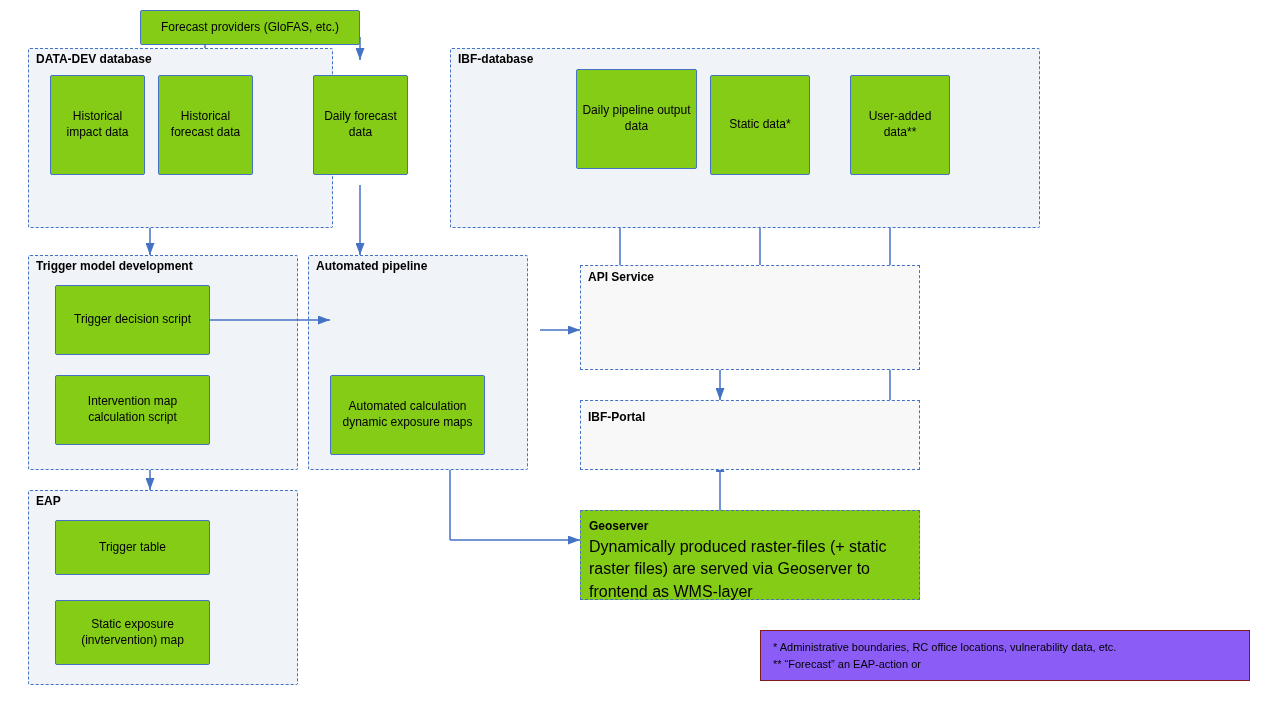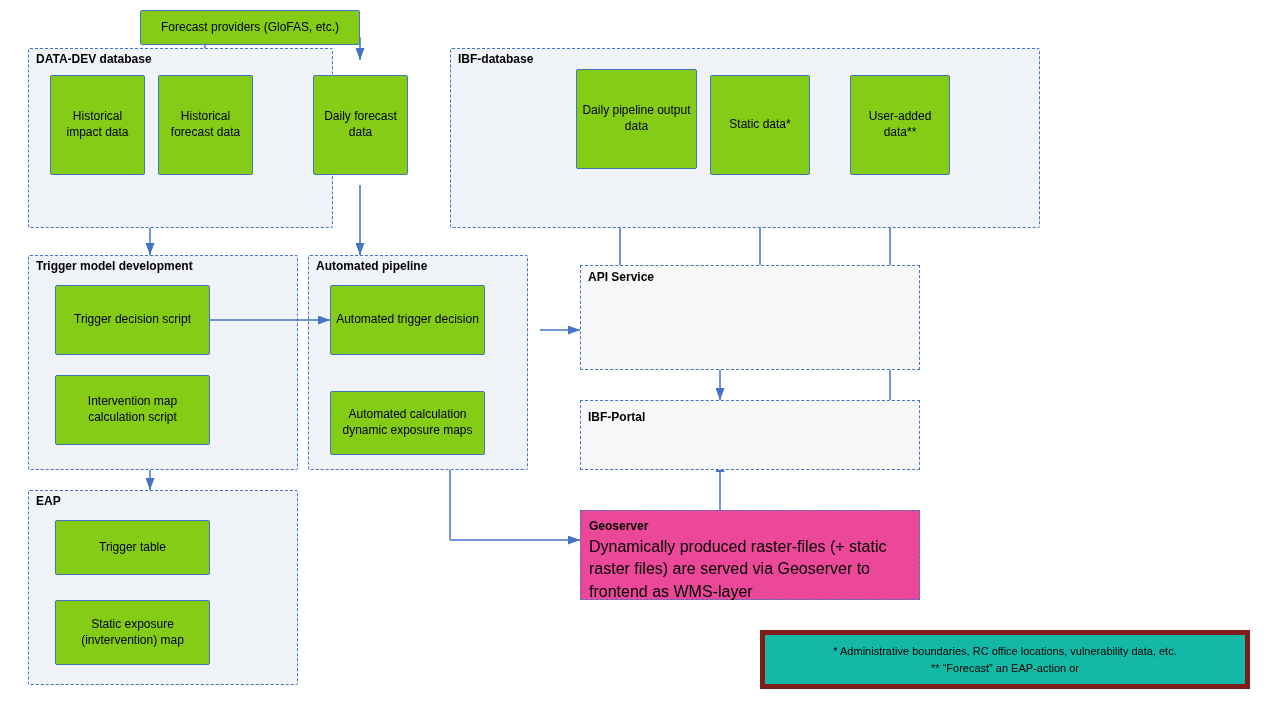--- a/index.html
+++ b/index.html
@@ -45,26 +45,25 @@
     
     .arrows-svg {
       position: absolute;
       top: 0; left: 0;
       width: 1280px;
       height: 720px;
       pointer-events: none;
     }
     .note-box {
       position: absolute;
-      background: #14b8a6;
-      border: 5px solid #7f1d1d;
+      background: #8b5cf6;
+      border: 1px solid #7f1d1d;
       padding: 8px 10px;
       font-size: 11px;
       line-height: 1.5;
-      text-align: center;
     }
   </style>
 </head>
 <body>
 
 <div class="diagram">
 
   <svg class="arrows-svg">
     <defs>
       <marker id="arrowhead" markerWidth="8" markerHeight="6" refX="8" refY="3" orient="auto">
@@ -150,46 +149,43 @@
   </div>
 
   <div class="box" style="left:55px; top:375px; width:155px; height:70px;">
     <span>Intervention map calculation script</span>
   </div>
 
   <div class="box-dashed-container" style="left:308px; top:255px; width:220px; height:215px;">
   </div>
   <span class="container-label" style="left:316px; top:259px;">Automated pipeline</span>
 
-  <div class="box" style="left:330px; top:285px; width:155px; height:70px;">
-    <span>Automated trigger decision</span>
-  </div>
-
-  <div class="box" style="left:330px; top:375px; width:155px; height:64px;margin-top:16px;">
+
+  <div class="box" style="left:330px; top:375px; width:155px; height:80px;">
     <span>Automated calculation dynamic exposure maps</span>
   </div>
 
   <svg style="position:absolute;top:0;left:0;width:1280px;height:720px;pointer-events:none;">
     <defs>
       <marker id="ah2" markerWidth="8" markerHeight="6" refX="8" refY="3" orient="auto">
         <polygon points="0 0, 8 3, 0 6" fill="#4472c4"></polygon>
       </marker>
     </defs>
     <line x1="210" y1="320" x2="330" y2="320" stroke="#4472c4" stroke-width="1.5" marker-end="url(#ah2)"></line>
   </svg>
 
   <div style="position:absolute; left:580px; top:265px; width:340px; height:105px; border:1.5px dashed #4472c4; background:#f8f8f8;">
   </div>
   <span class="container-label" style="left:588px; top:270px;">API Service</span>
 
   <div style="position:absolute; left:580px; top:400px; width:340px; height:70px; border:1.5px dashed #4472c4; background:#f8f8f8;">
   </div>
   <span class="container-label" style="left:588px; top:410px;">IBF-Portal</span>
 
-  <div style="position:absolute; left:580px; top:510px; width:340px; height:90px; border:1.5px dashed #4472c4; background:#ec4899; padding:8px;">
+  <div style="position:absolute; left:580px; top:510px; width:340px; height:90px; border:1.5px dashed #4472c4; background:#84cc16; padding:8px;">
     <div style="font-weight:bold; margin-bottom:3px;">Geoserver</div>
     <div style="font-size:16px; line-height:1.4;">Dynamically produced raster-files (+ static raster files) are served via Geoserver to frontend as WMS-layer</div>
   </div>
 
   <div class="box-dashed-container" style="left:28px; top:490px; width:270px; height:195px;">
   </div>
   <span class="container-label" style="left:36px; top:494px;">EAP</span>
 
   <div class="box" style="left:55px; top:520px; width:155px; height:55px;">
     <span>Trigger table</span>

